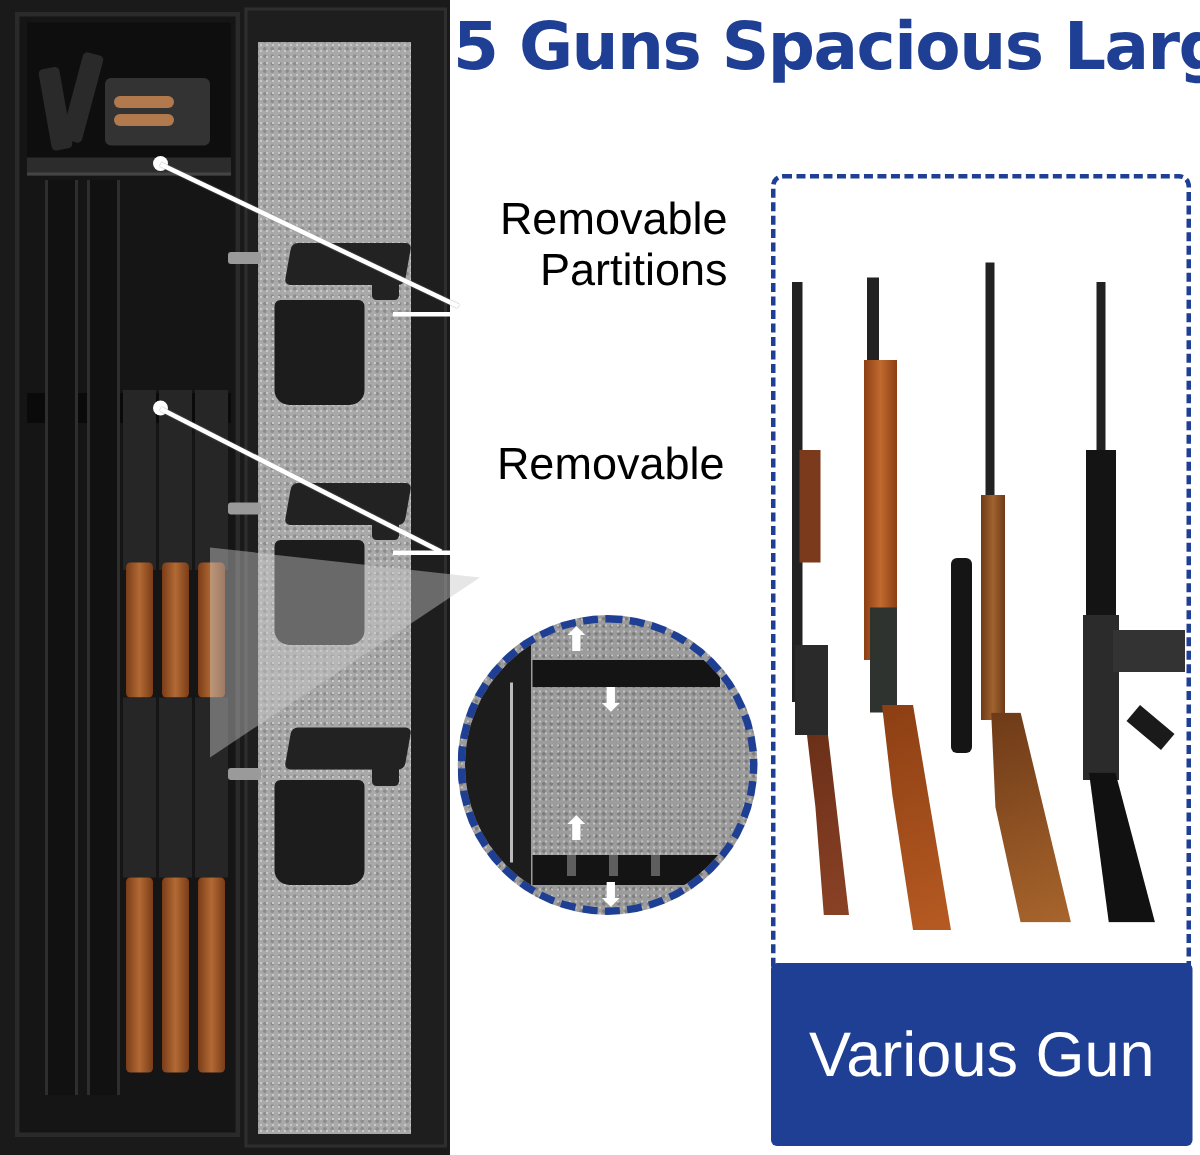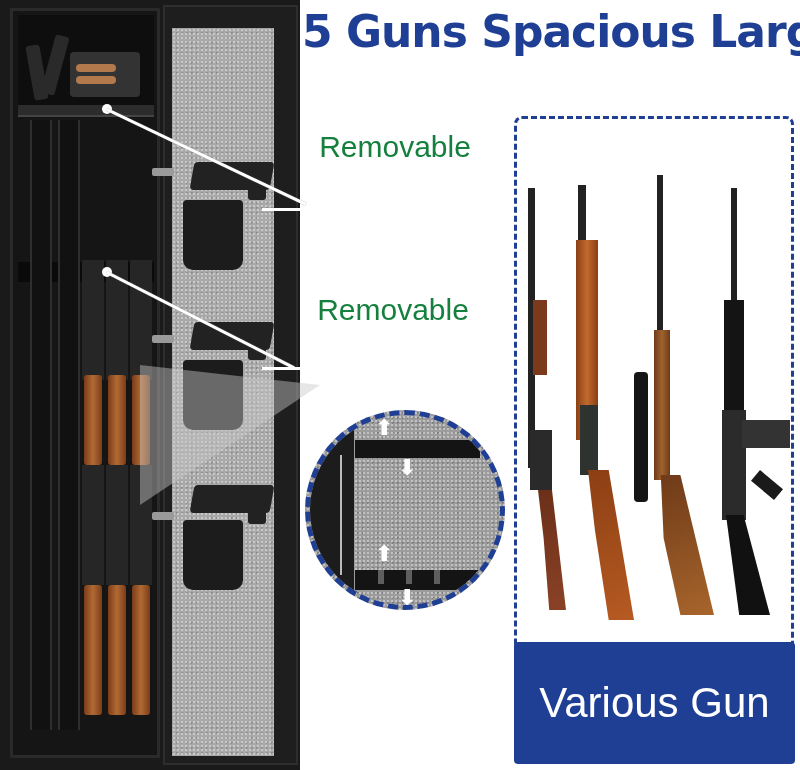--- a/index.html
+++ b/index.html
@@ -17,21 +17,21 @@
   .rifle-black{position:absolute;width:18px;background:#111;border-left:2px solid #2e2e2e;border-right:2px solid #2e2e2e;}
   .rifle-wood{position:absolute;width:18px;background:linear-gradient(90deg,#7a3c18,#b26a34,#7a3c18);border-radius:3px;}
   .rifle-action{position:absolute;width:22px;background:#262626;}
   .door{position:absolute;left:163px;top:5px;width:135px;height:760px;background:#1e1e1e;border:2px solid #2e2e2e;box-sizing:border-box;}
   .felt{position:absolute;left:172px;top:28px;width:102px;height:728px;background:#a9a9a9;background-image:radial-gradient(#c8c8c8 1px,transparent 1px),radial-gradient(#8c8c8c 1px,transparent 1px);background-size:4px 4px,5px 5px;background-position:0 0,2px 2px;}
   .hinge{position:absolute;left:152px;width:22px;height:8px;background:#9a9a9a;border-radius:2px;}
   .holster{position:absolute;left:183px;width:60px;height:70px;background:#1c1c1c;border-radius:4px 4px 10px 10px;}
   .pistol{position:absolute;left:192px;width:80px;height:28px;background:#222;border-radius:4px;transform:skewX(-10deg);}
   .pistol-grip{position:absolute;width:18px;height:32px;background:#222;border-radius:3px;}
   
-  .label{position:absolute;color:#15803d;font-size:30px;line-height:34px;text-align:center;white-space:nowrap;font-family:"Liberation Sans","DejaVu Sans",sans-serif;}
+  .label{position:absolute;color:#000000;font-size:30px;line-height:34px;text-align:right;white-space:nowrap;font-family:"Liberation Sans","DejaVu Sans",sans-serif;}
   .callout-line{position:absolute;height:3px;background:#ffffff;transform-origin:0 50%;box-shadow:0 0 1px #999;}
   .callout-dot{position:absolute;width:10px;height:10px;border-radius:50%;background:#fff;}
   .callout-end{position:absolute;height:3px;background:#ffffff;}
   
   .zoom-wrap{position:absolute;left:305px;top:410px;width:200px;height:200px;border-radius:50%;border:5px dashed #1f3f94;box-sizing:border-box;overflow:hidden;background:#9c9c9c;background-image:radial-gradient(#c2c2c2 1px,transparent 1px),radial-gradient(#7c7c7c 1px,transparent 1px);background-size:4px 4px,5px 5px;}
   .zoom-left{position:absolute;left:0;top:0;width:44px;height:100%;background:#1c1c1c;}
   .zoom-left::after{content:"";position:absolute;left:30px;top:40px;width:2px;height:120px;background:#bbb;}
   .zoom-bar-top{position:absolute;left:45px;top:25px;width:125px;height:18px;background:#141414;}
   .zoom-bar-bottom{position:absolute;left:45px;top:155px;width:125px;height:20px;background:#141414;}
   .zoom-slot{position:absolute;top:155px;width:6px;height:14px;background:#5e5e5e;}
@@ -100,20 +100,21 @@
 <div class="callout-dot" style="left:102px;top:267px;"></div>
 <div class="callout-line" style="left:107px;top:271px;width:210px;transform:rotate(27deg);"></div>
 <div class="callout-end" style="left:262px;top:367px;width:40px;"></div>
 
 <div class="beam"></div>
 
 <div class="title">5 Guns Spacious Large</div>
 
 <div class="label" style="left:305px;top:130px;width:180px;">
   <div>Removable</div>
+  <div>Partitions</div>
 </div>
 <div class="label" style="left:303px;top:293px;width:180px;">
   <div>Removable</div>
 </div>
 
 <div class="zoom-wrap">
   <div class="zoom-left"></div>
   <div class="zoom-bar-top"></div>
   <div class="zoom-bar-bottom"></div>
   <div class="zoom-slot" style="left:68px;"></div>

